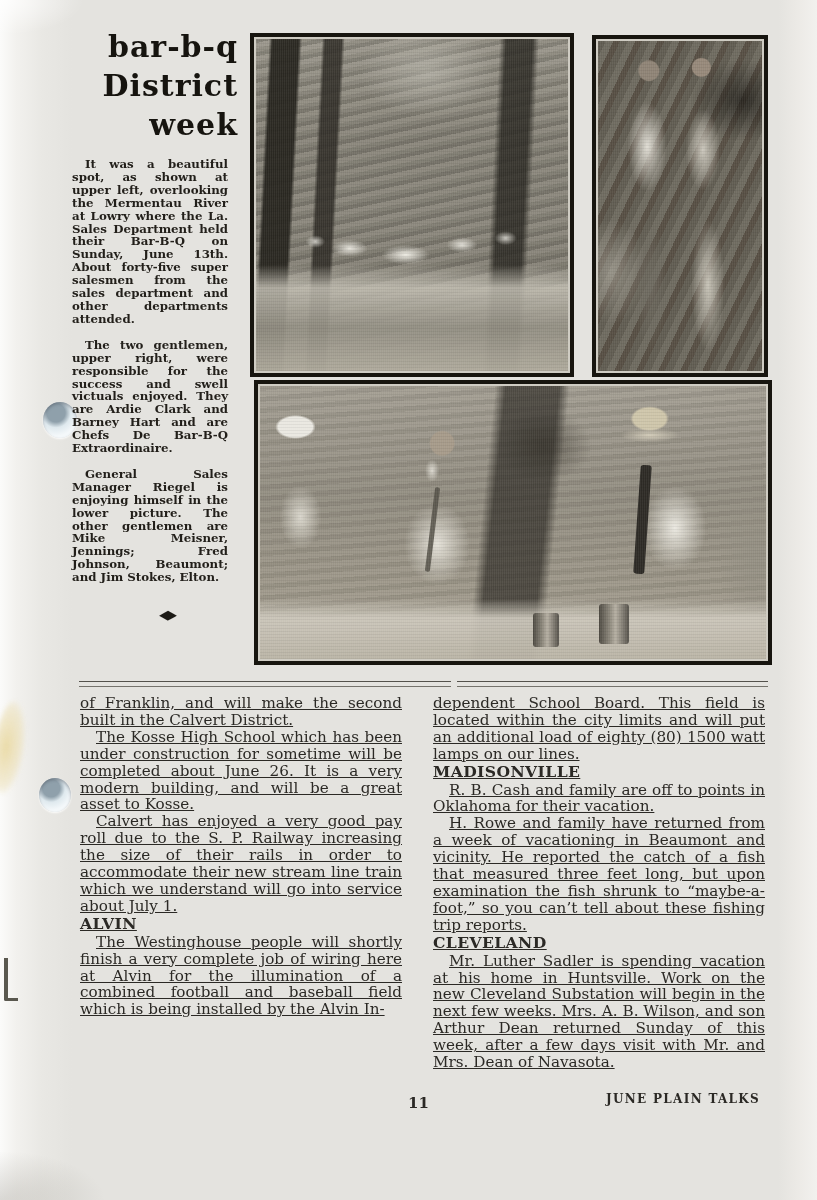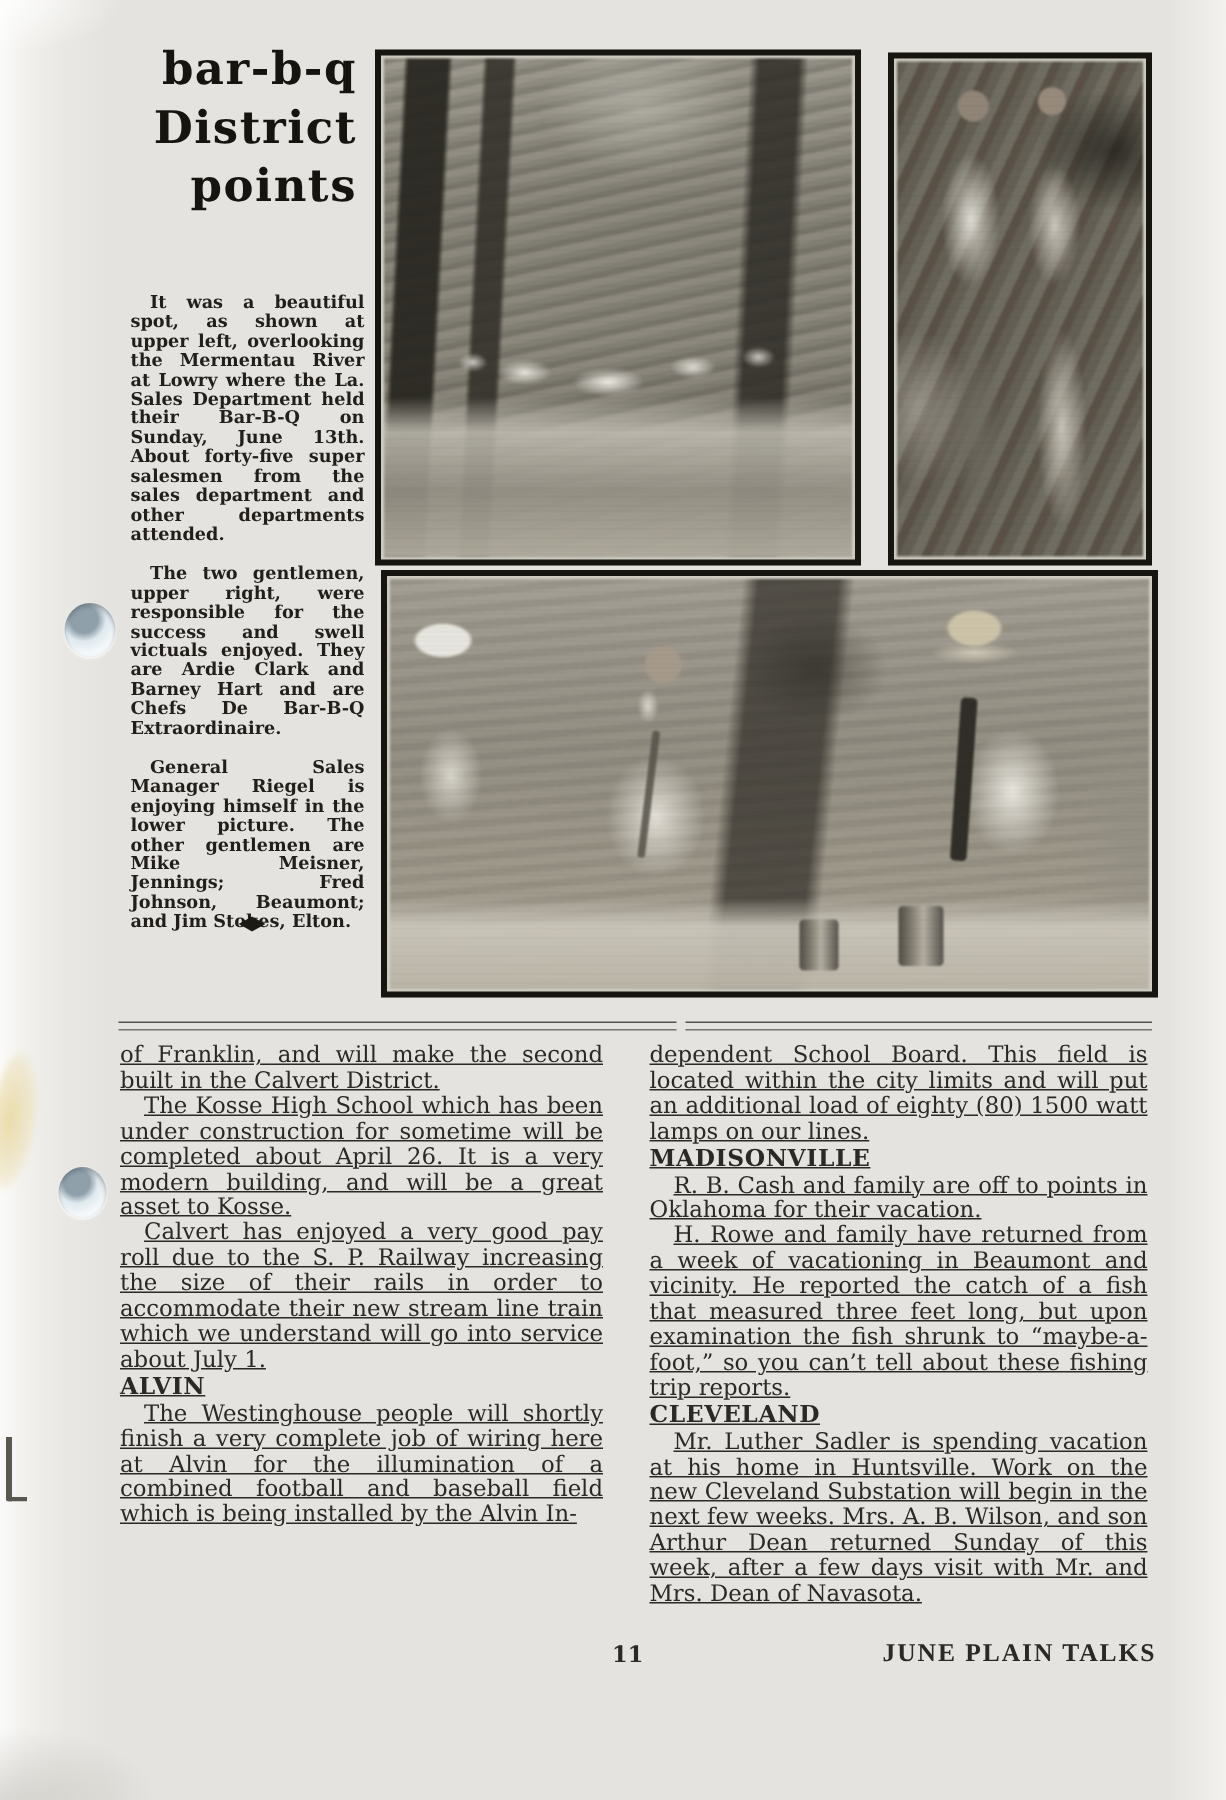--- a/index.html
+++ b/index.html
@@ -19,21 +19,21 @@
   .hole-1{left:43px; top:402px; width:34px; height:36px;}
   .hole-2{left:39px; top:778px; width:32px; height:34px;}
   .edge-stain{position:absolute; left:-6px; top:700px; width:30px; height:95px;
     background:radial-gradient(ellipse at 40% 50%, rgba(233,216,160,.9), rgba(236,224,184,.5) 60%, transparent 75%);
     border-radius:50%; filter:blur(2px); transform:rotate(8deg);}
   .pen-mark{position:absolute; left:4px; top:958px; width:10px; height:40px;
     border-left:4px solid #3f3d33; border-bottom:3px solid #3f3d33; border-radius:0 0 0 2px; opacity:.85;}
   
   .article-title{position:absolute; left:58px; top:27px; width:180px; text-align:right;
     font-weight:700; font-size:30px; line-height:39px; letter-spacing:1px; color:#16140f;}
-  .sidebar-text{position:absolute; left:87px; top:158px; width:156px;margin-top:37px;}
+  .sidebar-text{position:absolute; left:72px; top:158px; width:156px;}
   .side-p{margin:0 0 13px; font-weight:700; font-size:11.8px; line-height:12.9px;
     text-align:justify; color:#221f1a;}
   .side-p.indent{text-indent:13px;}
   .ornament{position:absolute; left:148px; top:604px; width:40px; text-align:center; color:#1c1a15;}
   .ornament span{display:inline-block; font-size:13px; transform:scale(1.8,1);}
   
   .photo{position:absolute; border:4px solid #17150f; background:#cfccc3; padding:2px; box-sizing:border-box;}
   .photo-tl{left:250px; top:33px;  width:324px; height:344px;}
   .photo-tr{left:592px; top:35px;  width:176px; height:342px;}
   .photo-b {left:254px; top:380px; width:518px; height:285px;}
@@ -91,37 +91,37 @@
   .rule-right{left:457px; width:311px;}
   .col{position:absolute; top:695px;}
   .col-left{left:80px; width:322px;}
   .col-right{left:433px; width:332px;}
   .col h3, .col p{margin:0; padding:0;text-decoration:underline;}
   .col-p{font-size:15.2px; line-height:16.9px; text-align:justify; color:#2b2925;}
   .col-p.indent{text-indent:16px;}
   .col-p.h{font-weight:700; text-align:left; text-indent:0; font-size:15.6px; letter-spacing:.4px; margin:1px 0;}
   
   .page-num{position:absolute; left:408px; top:1094px; font-weight:700; font-size:15px; color:#2b2925;}
-  .footer-title{position:absolute; right:46px; top:1092px; font-weight:700; font-size:17px;
-    letter-spacing:1.3px; color:#2b2925;font-family:Liberation Serif, serif;}
+  .footer-title{position:absolute; right:57px; top:1092px; font-weight:700; font-size:12px;
+    letter-spacing:1.3px; color:#2b2925;}
 </style>
 </head>
 <body>
 
 <div class="page">
 
   <div class="edge-stain"></div>
   <div class="hole hole-1"></div>
   <div class="hole hole-2"></div>
   <div class="pen-mark"></div>
 
   <div class="article-title">
     <div>bar-b-q</div>
     <div>District</div>
-    <div>points</div>
+    <div>week</div>
   </div>
 
   <div class="sidebar-text">
       <p class="side-p indent">It was a beautiful spot, as shown at upper left, overlooking the Mermentau River at Lowry where the La. Sales Department held their Bar-B-Q on Sunday, June 13th. About forty-five super salesmen from the sales department and other departments attended.</p>
       <p class="side-p indent">The two gentlemen, upper right, were responsible for the success and swell victuals enjoyed. They are Ardie Clark and Barney Hart and are Chefs De Bar-B-Q Extraordinaire.</p>
       <p class="side-p indent">General Sales Manager Riegel is enjoying himself in the lower picture. The other gentlemen are Mike Meisner, Jennings; Fred Johnson, Beaumont; and Jim Stokes, Elton.</p>
     </div>
 
   <div class="ornament">
     <span>◆</span>
@@ -140,21 +140,21 @@
       <div class="cup-1"></div>
       <div class="cup-2"></div>
     </div>
   </div>
 
   <div class="rule rule-left"></div>
   <div class="rule rule-right"></div>
 
   <div class="col col-left">
       <p class="col-p">of Franklin, and will make the second built in the Calvert District.</p>
-      <p class="col-p indent">The Kosse High School which has been under construction for sometime will be completed about April 26. It is a very modern building, and will be a great asset to Kosse.</p>
+      <p class="col-p indent">The Kosse High School which has been under construction for sometime will be completed about June 26. It is a very modern building, and will be a great asset to Kosse.</p>
       <p class="col-p indent">Calvert has enjoyed a very good pay roll due to the S. P. Railway increasing the size of their rails in order to accommodate their new stream line train which we understand will go into service about July 1.</p>
       <h3 class="col-p h">ALVIN</h3>
       <p class="col-p indent">The Westinghouse people will shortly finish a very complete job of wiring here at Alvin for the illumination of a combined football and baseball field which is being installed by the Alvin In-</p>
     </div>
   <div class="col col-right">
       <p class="col-p">dependent School Board. This field is located within the city limits and will put an additional load of eighty (80) 1500 watt lamps on our lines.</p>
       <h3 class="col-p h">MADISONVILLE</h3>
       <p class="col-p indent">R. B. Cash and family are off to points in Oklahoma for their vacation.</p>
       <p class="col-p indent">H. Rowe and family have returned from a week of vacationing in Beaumont and vicinity. He reported the catch of a fish that measured three feet long, but upon examination the fish shrunk to “maybe-a-foot,” so you can’t tell about these fishing trip reports.</p>
       <h3 class="col-p h">CLEVELAND</h3>

